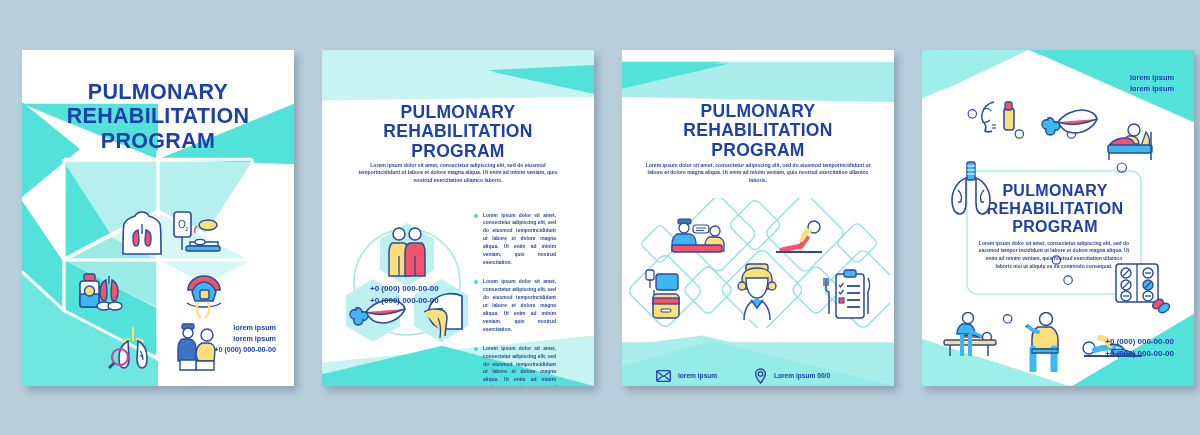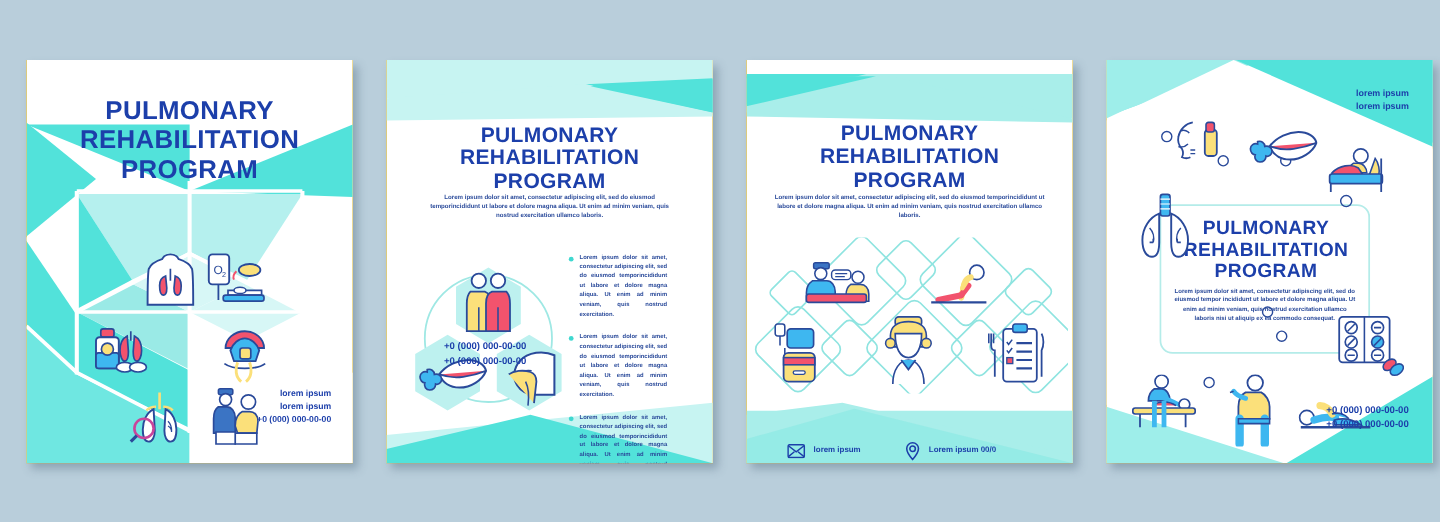--- a/index.html
+++ b/index.html
@@ -12,21 +12,21 @@
   }
   .sheet-row {
     position: relative;
     width: 1200px; height: 435px;
     display: flex;
     align-items: center;
   }
   .panel {
     position: relative;
     width: 272px; height: 336px;
-    background: #eab308;
+    background: #fca5a5;
     overflow: hidden;
     box-shadow: 4px 5px 7px rgba(90,115,135,0.45);
     flex: 0 0 auto;
   }
   .p1 { margin-left: 22px; }
   .p2 { margin-left: 28px; }
   .p3 { margin-left: 28px; }
   .p4 { margin-left: 28px; }
 
   .panel svg.bg {

